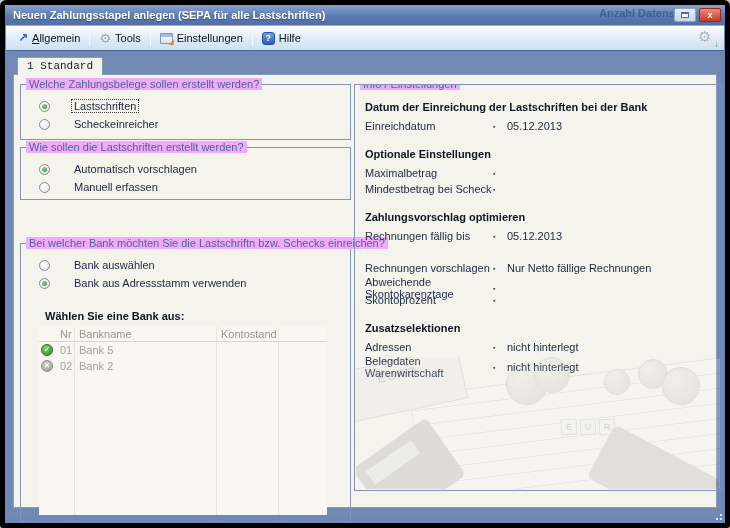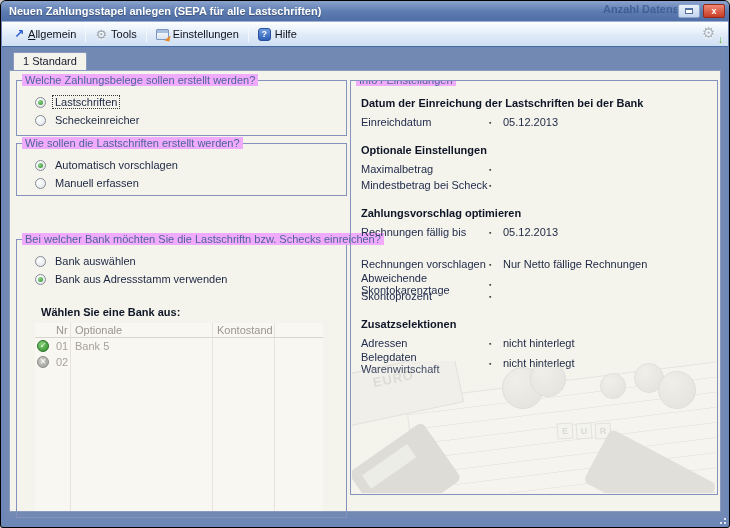--- a/index.html
+++ b/index.html
@@ -1,20 +1,20 @@
 <!DOCTYPE html>
 <html><head>
 <meta charset="utf-8">
 <style>
   html,body{margin:0;padding:0;background:#c8c8c8;}
   *{box-sizing:border-box;}
   .window{
     position:relative;width:730px;height:528px;
     font-family:"Liberation Sans","DejaVu Sans",sans-serif;font-size:11px;color:#1c2742;
-    background:#6d87b6;border:1px solid #000000;border-radius:6px 6px 3px 3px;overflow:hidden;
+    background:#6d87b6;border:5px solid #000000;border-radius:6px 6px 3px 3px;overflow:hidden;
   }
   
   .titlebar{
     position:absolute;top:0;left:0;right:0;height:20px;
     background:linear-gradient(180deg,#8aa3cd 0%,#5b7ab0 55%,#4f6fa6 100%);
     display:flex;align-items:center;padding:0 4px 0 8px;
   }
   .title-text{font-weight:bold;color:#fff;text-shadow:0 1px 1px rgba(0,0,0,.35);white-space:nowrap;}
   .title-watermark{
     position:absolute;right:52px;top:2px;color:rgba(32,62,120,.5);font-weight:bold;
@@ -45,36 +45,36 @@
     border-left:5px solid transparent;border-bottom:6px solid #e8862a;transform:rotate(12deg);}
   .ic-help{width:13px;height:13px;border-radius:3px;background:linear-gradient(#6f9ce0,#2d5fb8);
     color:#fff;font-weight:bold;font-size:9px;display:flex;align-items:center;justify-content:center;
     border:1px solid #26509c;}
   .tb-right{margin-left:auto;position:relative;width:20px;height:18px;}
   .tb-right .ic-gear{font-size:15px;color:#aab2ba;}
   .ic-green-arrow{position:absolute;right:-1px;bottom:-2px;color:#2f9e23;font-weight:bold;font-size:10px;
     text-shadow:0 0 2px #fff,0 0 2px #fff;}
   
   .content{position:absolute;top:47px;left:4px;right:4px;bottom:8px;background:#7289b3;padding:4px 4px 6px 4px;}
-  .tabstrip{height:19px;display:flex;align-items:flex-start;padding-left:4px;}
+  .tabstrip{height:19px;display:flex;align-items:center;padding-left:4px;font-family:Liberation Mono, monospace;}
   .tab{
     background:#f4f3ec;border:1px solid #8a99be;border-bottom:none;border-radius:2px 2px 0 0;
     padding:2px 9px 3px 9px;position:relative;z-index:2;color:#15192b;
   }
   .tabpage{
     position:relative;height:calc(100% - 19px);background:#f4f3ec;border:1px solid #8a99be;margin-top:-1px;
   }
   
   .leftcol{position:absolute;top:9px;left:6px;width:331px;bottom:9px;display:flex;flex-direction:column;}
   .group{position:relative;border:1px solid #8592be;margin-bottom:7px;padding:12px 8px 6px 8px;}
   .group .legend{
     position:absolute;top:-7px;left:5px;background:#f0abfc;padding:0 3px;color:#4f639b;white-space:nowrap;
   }
   .g1{height:65px;} .g2{height:53px;} .g3{flex:1;margin-top:36px;}
-  .opt{display:flex;align-items:center;gap:7px;height:18px;margin-left:10px;}
+  .opt{display:flex;align-items:center;gap:22px;height:18px;margin-left:10px;}
   .radio{width:11px;height:11px;border-radius:50%;border:1px solid #848b94;
     background:radial-gradient(circle at 35% 30%,#ffffff,#dfe2e6);position:relative;flex:none;}
   .radio.checked::after{content:"";position:absolute;inset:2px;border-radius:50%;
     background:radial-gradient(circle at 35% 30%,#8fd489,#2f8f2d);}
   .opt-label{padding:0 2px;}
   .opt-label.focus{outline:1px dotted #3a3a3a;outline-offset:0px;}
   
   .bank-caption{font-weight:bold;color:#0d1526;margin:18px 0 5px 16px;}
   .bank-table{
     margin-left:10px;width:288px;height:188px;background:#f9f7f1;position:relative;
@@ -209,38 +209,39 @@
               <div class="opt">
                 <span class="radio checked"></span>
                 <span class="opt-label">Bank aus Adressstamm verwenden</span>
               </div>
             </div>
           <div class="bank-caption">Wählen Sie eine Bank aus:</div>
           <div class="bank-table">
               <div class="trow head">
                 <span class="c"></span>
                 <span class="c">Nr</span>
-                <span class="c">Optionale</span>
+                <span class="c">Bankname</span>
                 <span class="c">Kontostand €</span>
                 <span class="c"></span>
               </div>
               <div class="trow body">
                 <span>
                   <span class="statusdot check">✓</span>
                 </span>
                 <span class="c">01</span>
                 <span class="c">Bank 5</span>
                 <span class="c"></span>
                 <span class="c"></span>
               </div>
               <div class="trow body">
                 <span>
                   <span class="statusdot cross">✕</span>
                 </span>
                 <span class="c">02</span>
+                <span class="c">Bank 2</span>
                 <span class="c"></span>
                 <span class="c"></span>
               </div>
             </div>
         </div>
       </div>
 
       <div class="group rightgroup">
         <span class="legend">Info / Einstellungen</span>
         <div>

